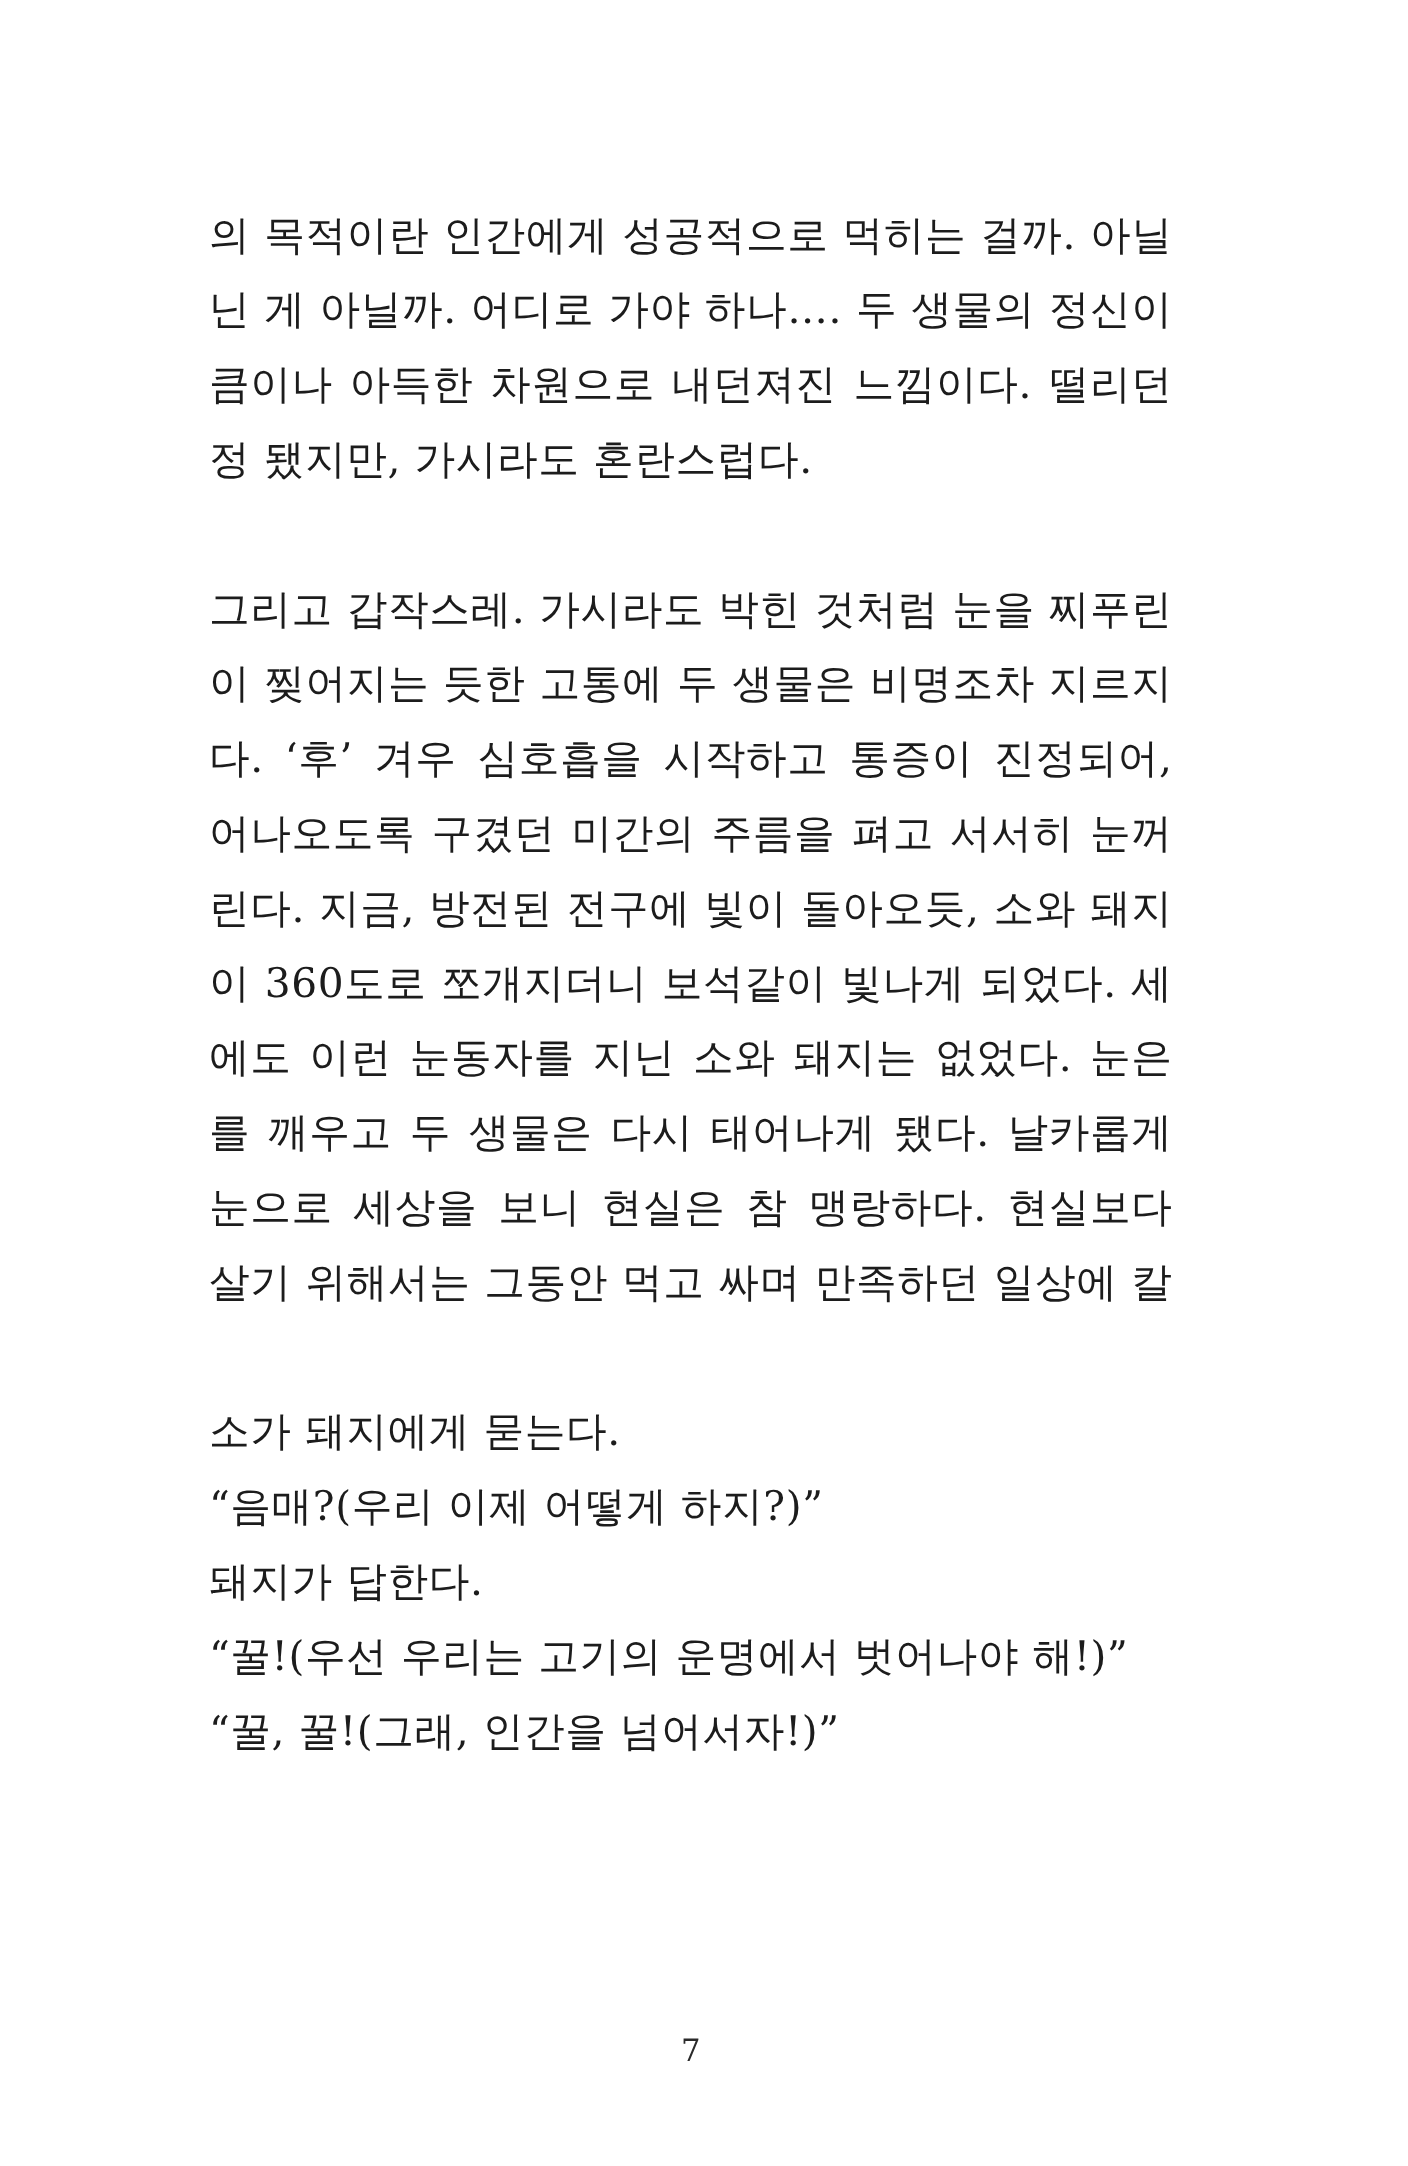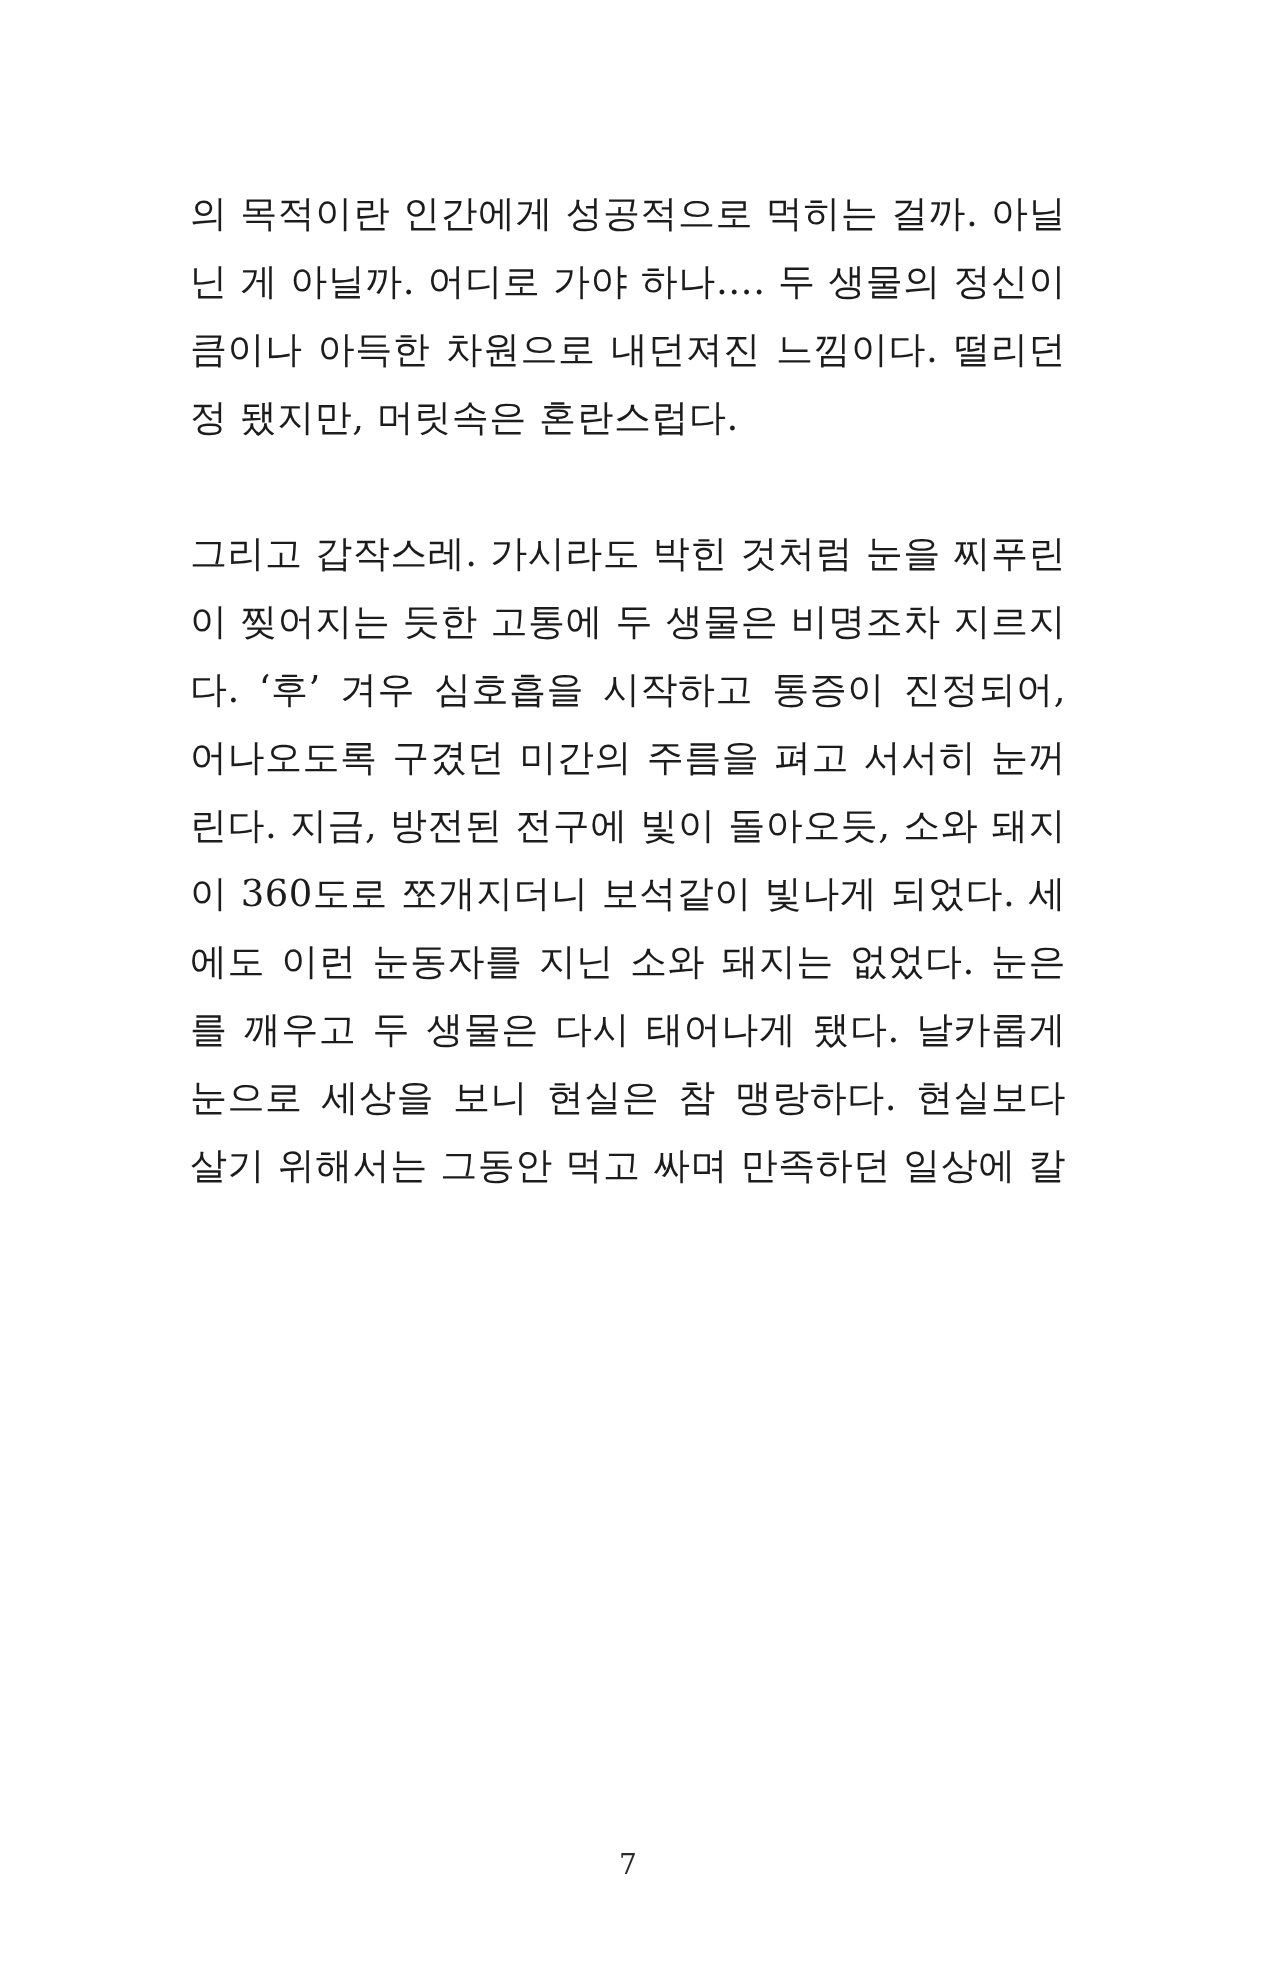--- a/index.html
+++ b/index.html
@@ -54,33 +54,40 @@
 </head>
 <body>
 
 <div class="page">
   <div class="text-block">
 
     <div class="para">
       <div class="line j">의 목적이란 인간에게 성공적으로 먹히는 걸까. 아닐지도. 아</div>
       <div class="line j">닌 게 아닐까. 어디로 가야 하나…. 두 생물의 정신이 우주만</div>
       <div class="line j">큼이나 아득한 차원으로 내던져진 느낌이다. 떨리던 몸은 진</div>
-      <div class="line">정 됐지만, 머릿속은 혼란스럽다.</div>
+      <div class="line">정 됐지만, 가시라도 혼란스럽다.</div>
     </div>
 
     <div class="para">
       <div class="line j">그리고 갑작스레. 가시라도 박힌 것처럼 눈을 찌푸린다. 눈</div>
       <div class="line j">이 찢어지는 듯한 고통에 두 생물은 비명조차 지르지 못한</div>
       <div class="line j">다. ‘후’ 겨우 심호흡을 시작하고 통증이 진정되어, 눈썹이 튀</div>
       <div class="line j">어나오도록 구겼던 미간의 주름을 펴고 서서히 눈꺼풀을 벌</div>
       <div class="line j">린다. 지금, 방전된 전구에 빛이 돌아오듯, 소와 돼지의 눈알</div>
       <div class="line j">이 360도로 쪼개지더니 보석같이 빛나게 되었다. 세상 어디</div>
       <div class="line j">에도 이런 눈동자를 지닌 소와 돼지는 없었다. 눈은 곧 머리</div>
       <div class="line j">를 깨우고 두 생물은 다시 태어나게 됐다. 날카롭게 쪼개진</div>
       <div class="line j">눈으로 세상을 보니 현실은 참 맹랑하다. 현실보다 맹랑하게</div>
       <div class="line j">살기 위해서는 그동안 먹고 싸며 만족하던 일상에 칼을 꽂아</div>
     </div>
 
+    <div class="para">
+      <div class="line">소가 돼지에게 묻는다.</div>
+      <div class="line">“음매?(우리 이제 어떻게 하지?)”</div>
+      <div class="line">돼지가 답한다.</div>
+      <div class="line">“꿀!(우선 우리는 고기의 운명에서 벗어나야 해!)”</div>
+      <div class="line">“꿀, 꿀!(그래, 인간을 넘어서자!)”</div>
+    </div>
 
   </div>
 
   <div class="page-number">7</div>
 </div>
 
 </body></html>

